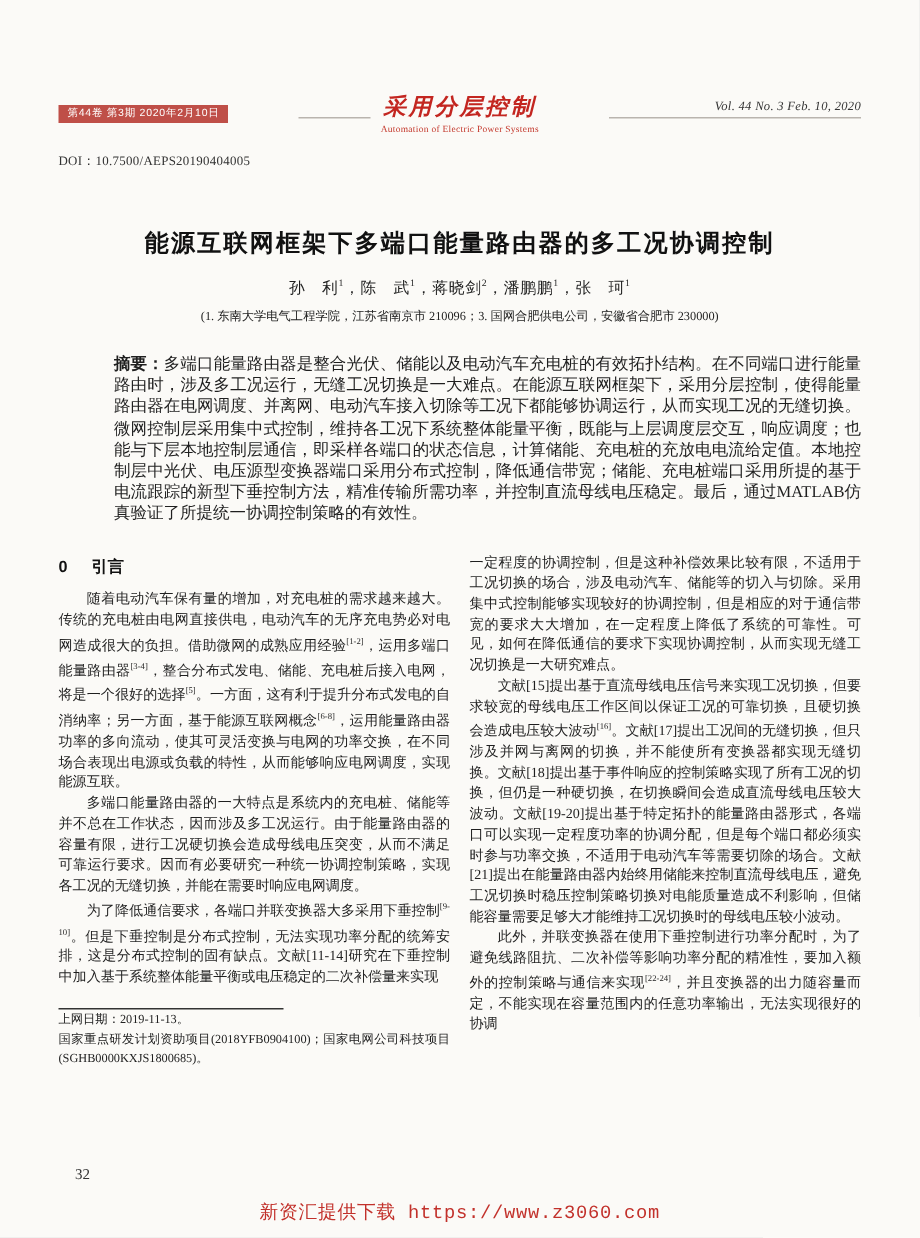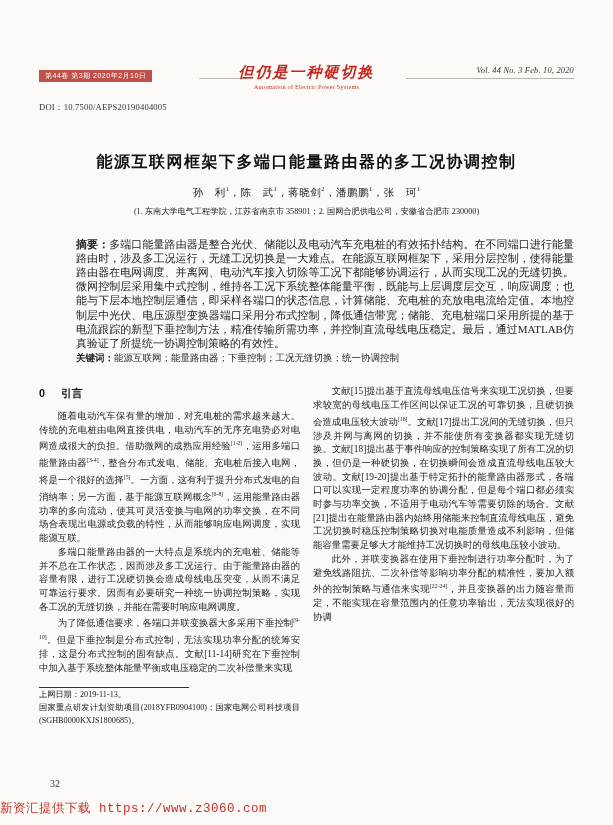--- a/index.html
+++ b/index.html
@@ -69,63 +69,63 @@
     margin:2px 0 9px 0;text-indent:0;
   }
   .sec-head .num{margin-right:16px;}
   
   .footnote{margin-top:12px;font-size:8.2px;line-height:13px;color:#222;text-align:justify;}
   .fn-rule{width:150px;height:1px;background:#333;margin-bottom:6px;}
   .footnote div{margin:0;}
   
   .pageno{position:absolute;left:50px;bottom:36px;font-size:10px;color:#333;text-align:right;}
   .watermark{
-    position:absolute;left:0;right:0;bottom:8px;
+    position:absolute;left:0;right:0;bottom:8px;text-align:center;
     color:#c2312b;font-size:12.5px;letter-spacing:.5px;
     font-family:"Liberation Mono","DejaVu Sans Mono",monospace;
   }
   .watermark a{color:#c2312b;text-decoration:none;}
 </style>
 </head>
 <body>
 
 <div class="page">
 
   <div class="header">
     <div class="issue-box">第44卷  第3期  2020年2月10日</div>
     <div class="doi">DOI：10.7500/AEPS20190404005</div>
     <div class="hline left"></div>
     <div class="hline right"></div>
     <div class="logo-stack">
-      <div class="logo-cn">但仍是一种硬切换</div>
+      <div class="logo-cn">采用分层控制</div>
       <div class="logo-en">Automation of Electric Power Systems</div>
     </div>
     <div class="vol">Vol. 44 No. 3 Feb. 10, 2020</div>
   </div>
 
   <div class="title">能源互联网框架下多端口能量路由器的多工况协调控制</div>
   <div class="authors">孙　利<sup>1</sup>，陈　武<sup>1</sup>，蒋晓剑<sup>2</sup>，潘鹏鹏<sup>1</sup>，张　珂<sup>1</sup></div>
-  <div class="affil">(1. 东南大学电气工程学院，江苏省南京市 358901；2. 国网合肥供电公司，安徽省合肥市 230000)</div>
+  <div class="affil">(1. 东南大学电气工程学院，江苏省南京市 210096；3. 国网合肥供电公司，安徽省合肥市 230000)</div>
 
   <div class="abstract"><span class="lbl">摘要：</span><span>多端口能量路由器是整合光伏、储能以及电动汽车充电桩的有效拓扑结构。在不同端口进行能量路由时，涉及多工况运行，无缝工况切换是一大难点。在能源互联网框架下，采用分层控制，使得能量路由器在电网调度、并离网、电动汽车接入切除等工况下都能够协调运行，从而实现工况的无缝切换。微网控制层采用集中式控制，维持各工况下系统整体能量平衡，既能与上层调度层交互，响应调度；也能与下层本地控制层通信，即采样各端口的状态信息，计算储能、充电桩的充放电电流给定值。本地控制层中光伏、电压源型变换器端口采用分布式控制，降低通信带宽；储能、充电桩端口采用所提的基于电流跟踪的新型下垂控制方法，精准传输所需功率，并控制直流母线电压稳定。最后，通过MATLAB仿真验证了所提统一协调控制策略的有效性。</span></div>
-  <div class="keywords"><span class="lbl">关键词：</span><span>能源互联网；能量路由器；下垂控制；工况无缝切换；统一协调控制</span></div>
 
   <div class="cols">
     <div class="col">
       <div class="sec-head"><span class="num">0</span><span>引言</span></div>
       <p>随着电动汽车保有量的增加，对充电桩的需求越来越大。传统的充电桩由电网直接供电，电动汽车的无序充电势必对电网造成很大的负担。借助微网的成熟应用经验<sup>[1-2]</sup>，运用多端口能量路由器<sup>[3-4]</sup>，整合分布式发电、储能、充电桩后接入电网，将是一个很好的选择<sup>[5]</sup>。一方面，这有利于提升分布式发电的自消纳率；另一方面，基于能源互联网概念<sup>[6-8]</sup>，运用能量路由器功率的多向流动，使其可灵活变换与电网的功率交换，在不同场合表现出电源或负载的特性，从而能够响应电网调度，实现能源互联。</p>
       <p>多端口能量路由器的一大特点是系统内的充电桩、储能等并不总在工作状态，因而涉及多工况运行。由于能量路由器的容量有限，进行工况硬切换会造成母线电压突变，从而不满足可靠运行要求。因而有必要研究一种统一协调控制策略，实现各工况的无缝切换，并能在需要时响应电网调度。</p>
       <p>为了降低通信要求，各端口并联变换器大多采用下垂控制<sup>[9-10]</sup>。但是下垂控制是分布式控制，无法实现功率分配的统筹安排，这是分布式控制的固有缺点。文献[11-14]研究在下垂控制中加入基于系统整体能量平衡或电压稳定的二次补偿量来实现</p>
       <div class="footnote">
         <div class="fn-rule"></div>
         <div>上网日期：2019-11-13。</div>
         <div>国家重点研发计划资助项目(2018YFB0904100)；国家电网公司科技项目(SGHB0000KXJS1800685)。</div>
       </div>
     </div>
     <div class="col">
+      <p class="noindent">一定程度的协调控制，但是这种补偿效果比较有限，不适用于工况切换的场合，涉及电动汽车、储能等的切入与切除。采用集中式控制能够实现较好的协调控制，但是相应的对于通信带宽的要求大大增加，在一定程度上降低了系统的可靠性。可见，如何在降低通信的要求下实现协调控制，从而实现无缝工况切换是一大研究难点。</p>
       <p>文献[15]提出基于直流母线电压信号来实现工况切换，但要求较宽的母线电压工作区间以保证工况的可靠切换，且硬切换会造成电压较大波动<sup>[16]</sup>。文献[17]提出工况间的无缝切换，但只涉及并网与离网的切换，并不能使所有变换器都实现无缝切换。文献[18]提出基于事件响应的控制策略实现了所有工况的切换，但仍是一种硬切换，在切换瞬间会造成直流母线电压较大波动。文献[19-20]提出基于特定拓扑的能量路由器形式，各端口可以实现一定程度功率的协调分配，但是每个端口都必须实时参与功率交换，不适用于电动汽车等需要切除的场合。文献[21]提出在能量路由器内始终用储能来控制直流母线电压，避免工况切换时稳压控制策略切换对电能质量造成不利影响，但储能容量需要足够大才能维持工况切换时的母线电压较小波动。</p>
       <p>此外，并联变换器在使用下垂控制进行功率分配时，为了避免线路阻抗、二次补偿等影响功率分配的精准性，要加入额外的控制策略与通信来实现<sup>[22-24]</sup>，并且变换器的出力随容量而定，不能实现在容量范围内的任意功率输出，无法实现很好的协调</p>
     </div>
   </div>
 
   <div class="pageno">32</div>
 
   <div class="watermark"><span>新资汇提供下载</span>&nbsp;<a href="#">https://www.z3060.com</a></div>
 
 </div>

